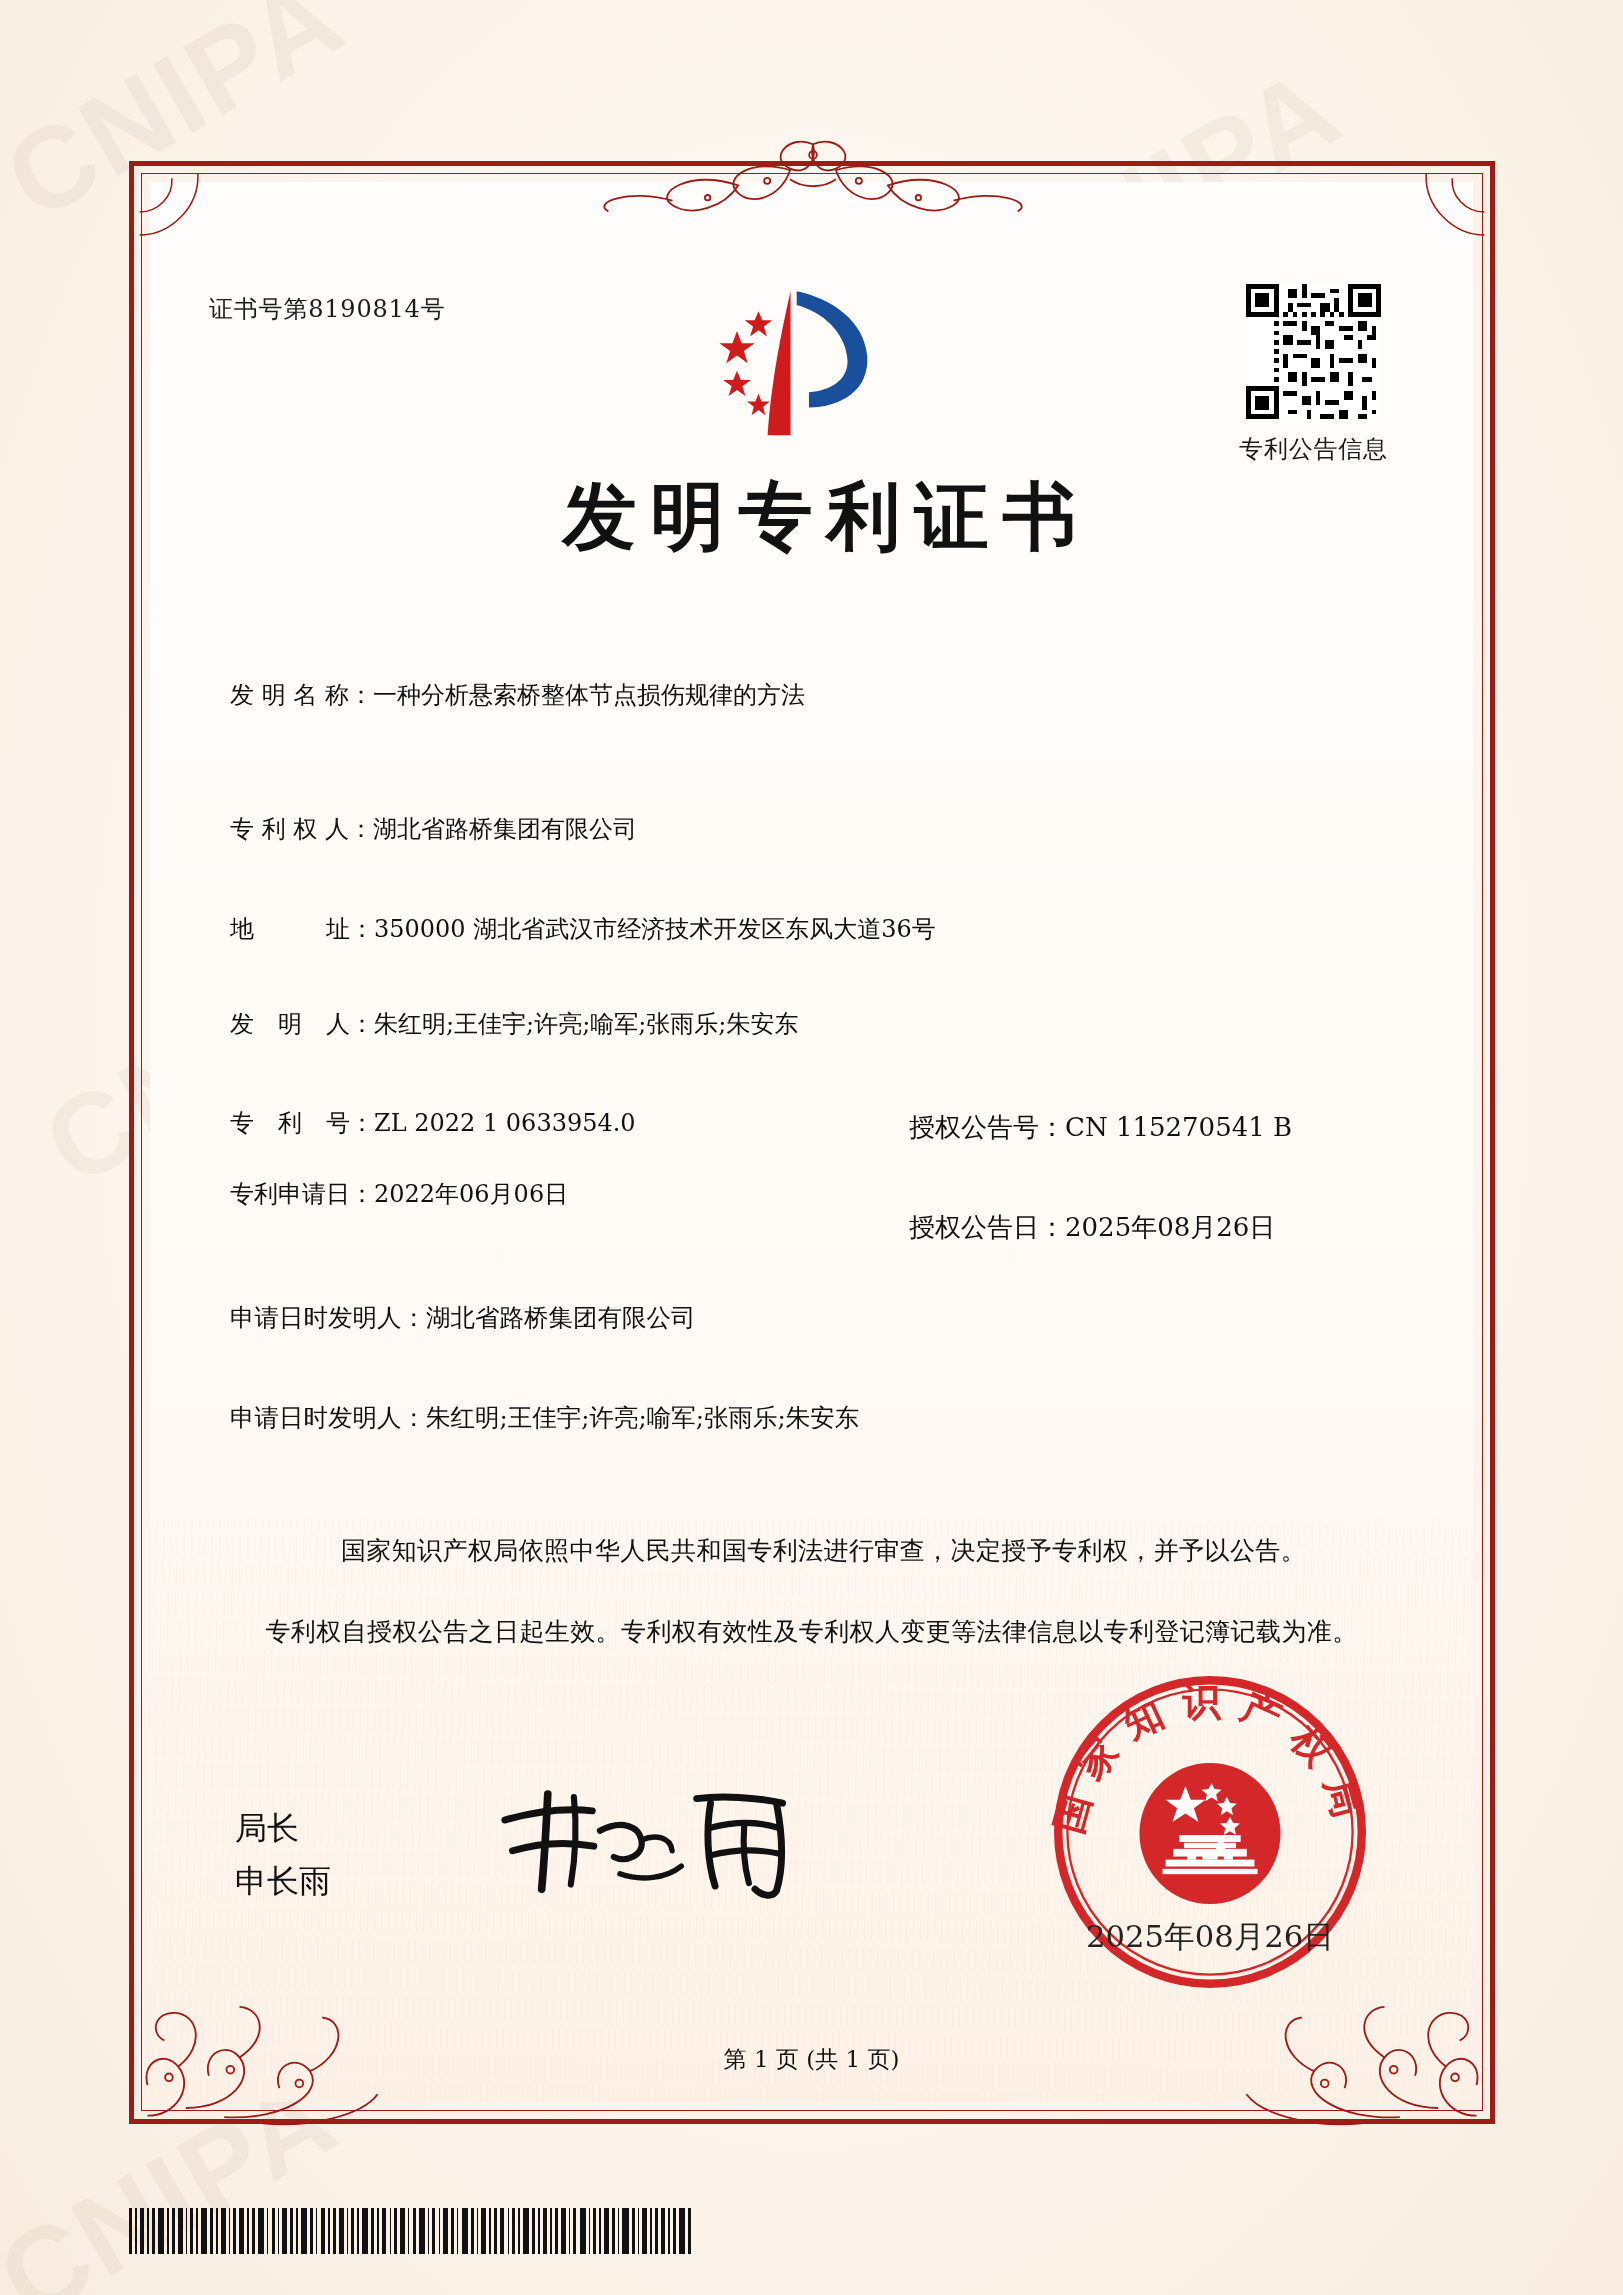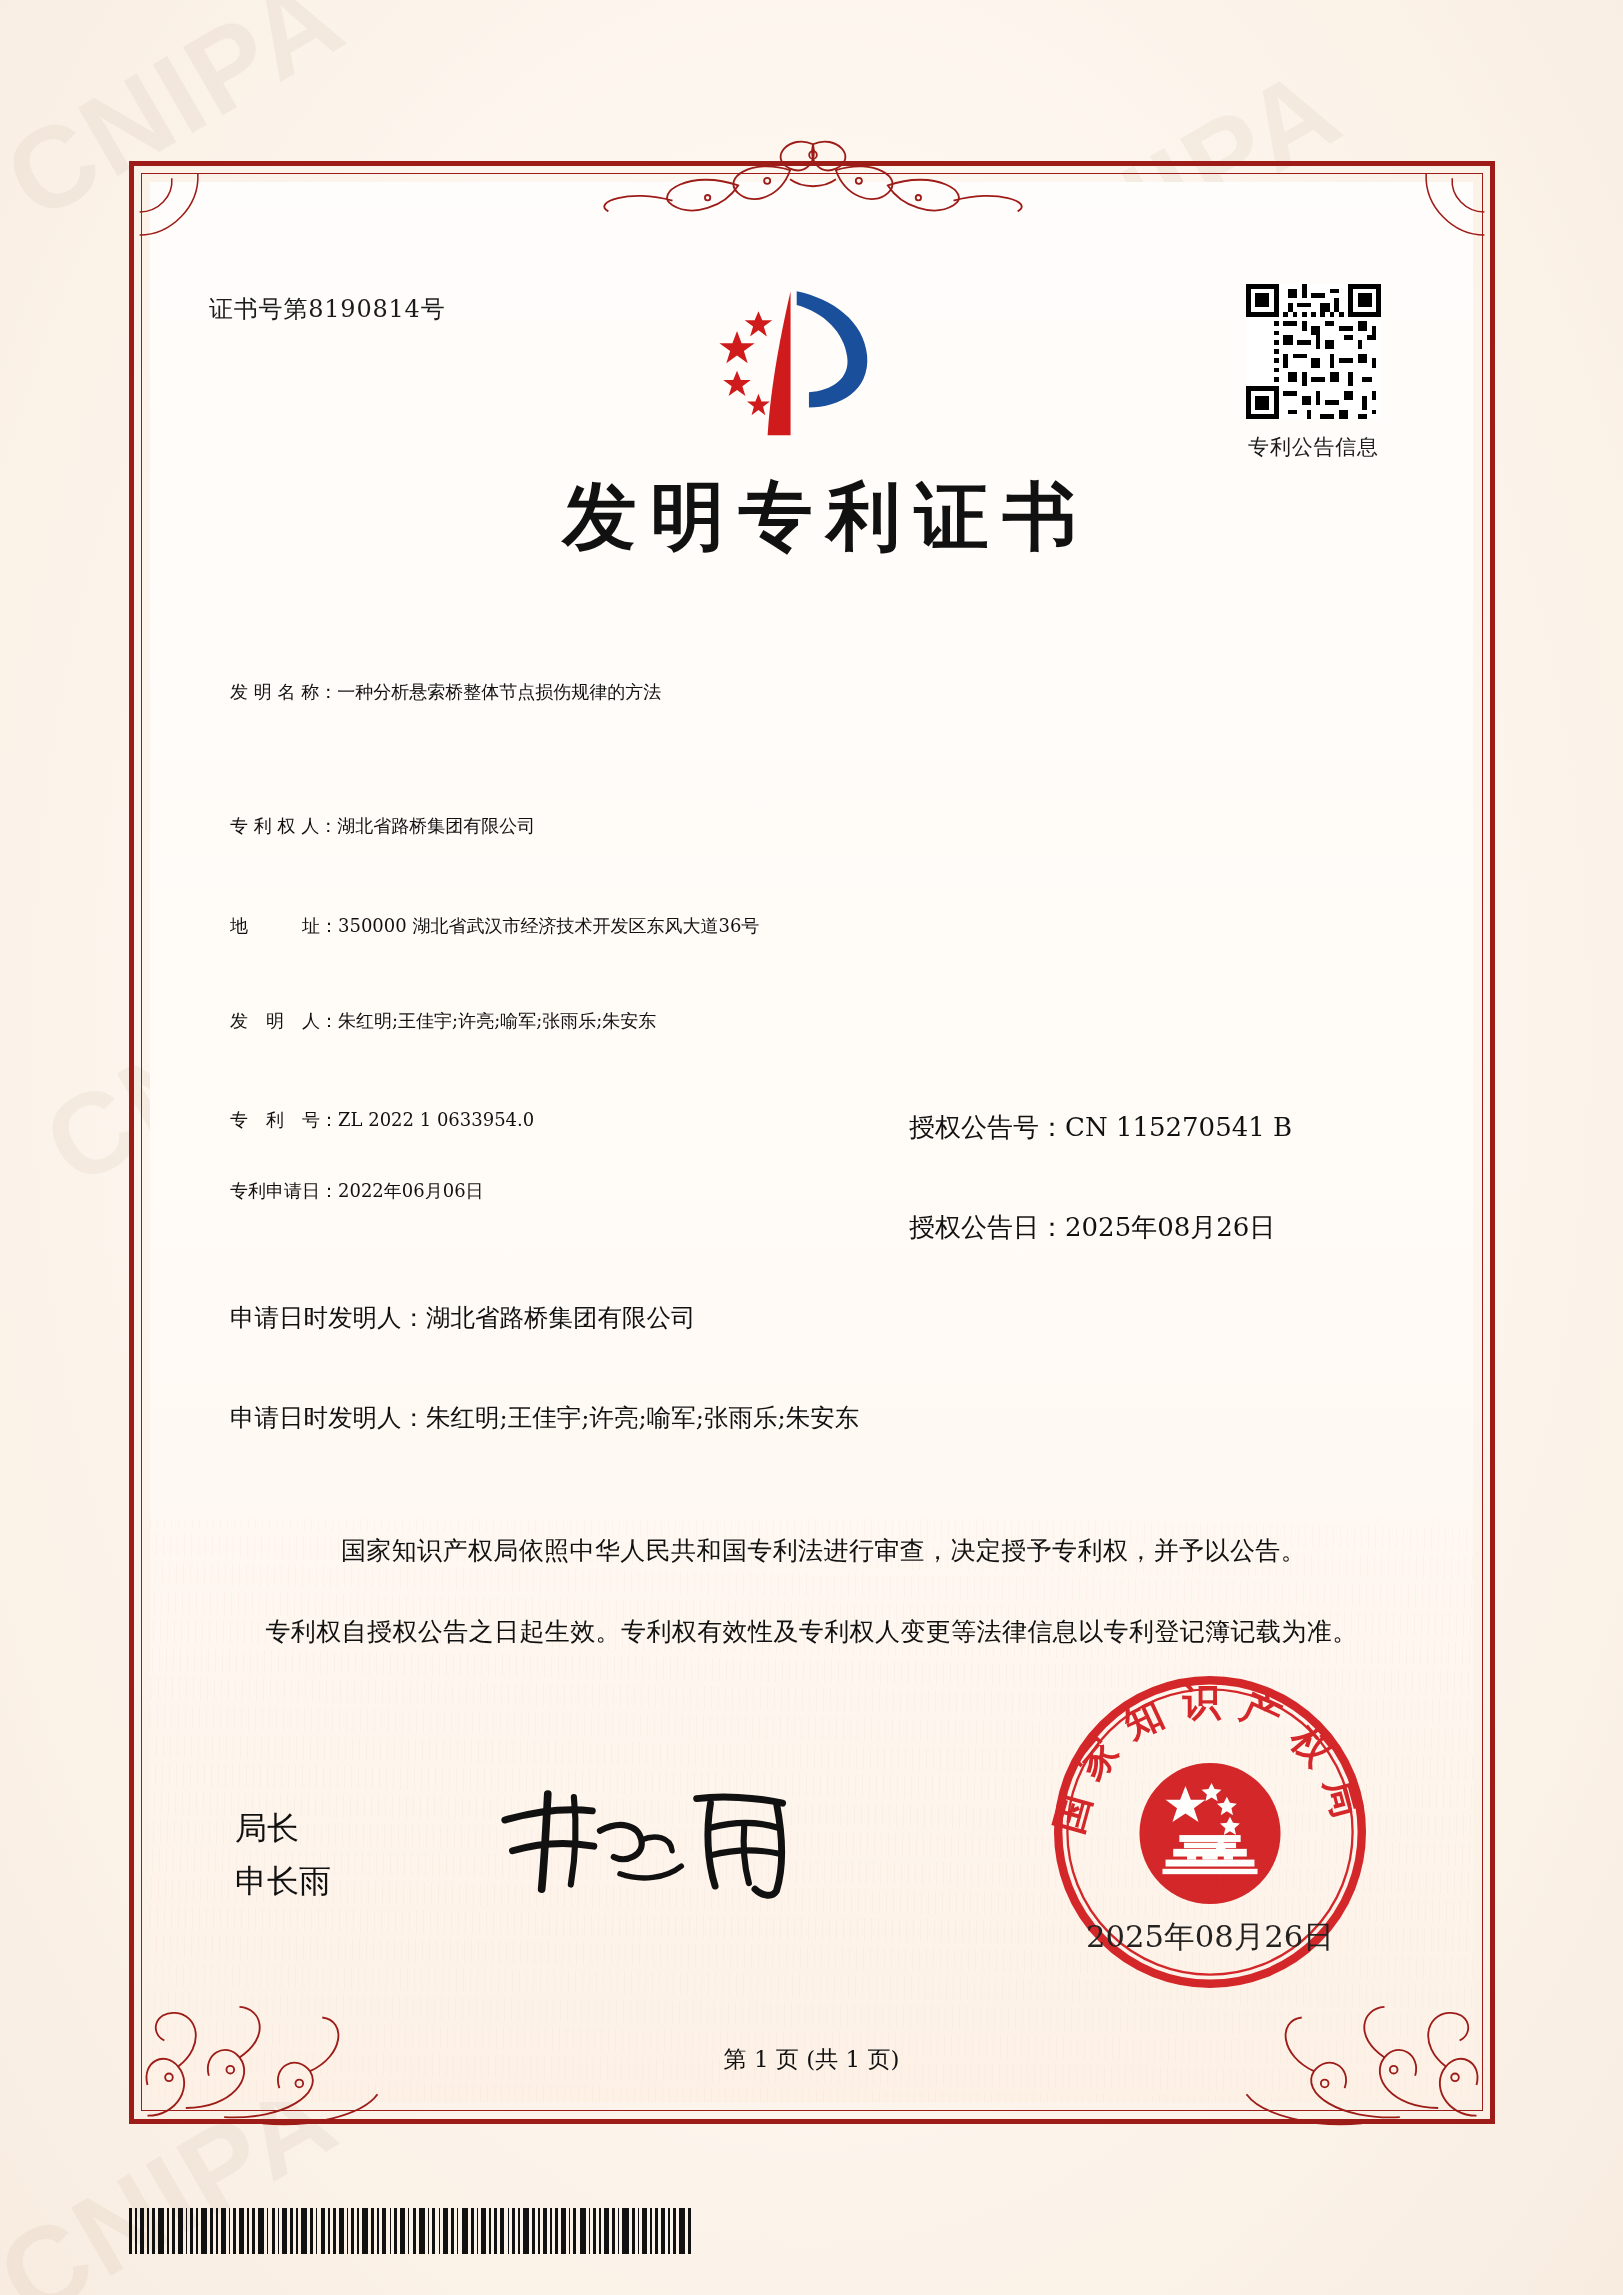--- a/index.html
+++ b/index.html
@@ -108,21 +108,21 @@
   #qr {
     width: 135px;
     height: 135px;
     margin: 0 auto;
     background: #fff;
     position: relative;
     overflow: hidden;
   }
   #qr-caption {
     margin-top: 10.7px;
-    font-size: 21px;
+    font-size: 24px;
     color: #1b1b1b;
     letter-spacing: 0.8px;
   }
 
   #main-title {
     position: absolute;
     left: 0; right: 0;
     top: 468px;
     text-align: center;
     font-family: "DejaVu Serif", "Liberation Serif", serif;
@@ -131,21 +131,21 @@
     letter-spacing: 14px;
     color: #111;
     text-indent: 14px;
     padding-left: 16px;
   }
 
   
   .row {
     position: absolute;
     left: 230px;
-    font-size: 18px;
+    font-size: 24px;
     color: #111;
     white-space: nowrap;
     line-height: 1.1;
   }
   .lbl {
     display: inline-block;
     color: #111;
   }
   .val { color: #111; }
 

